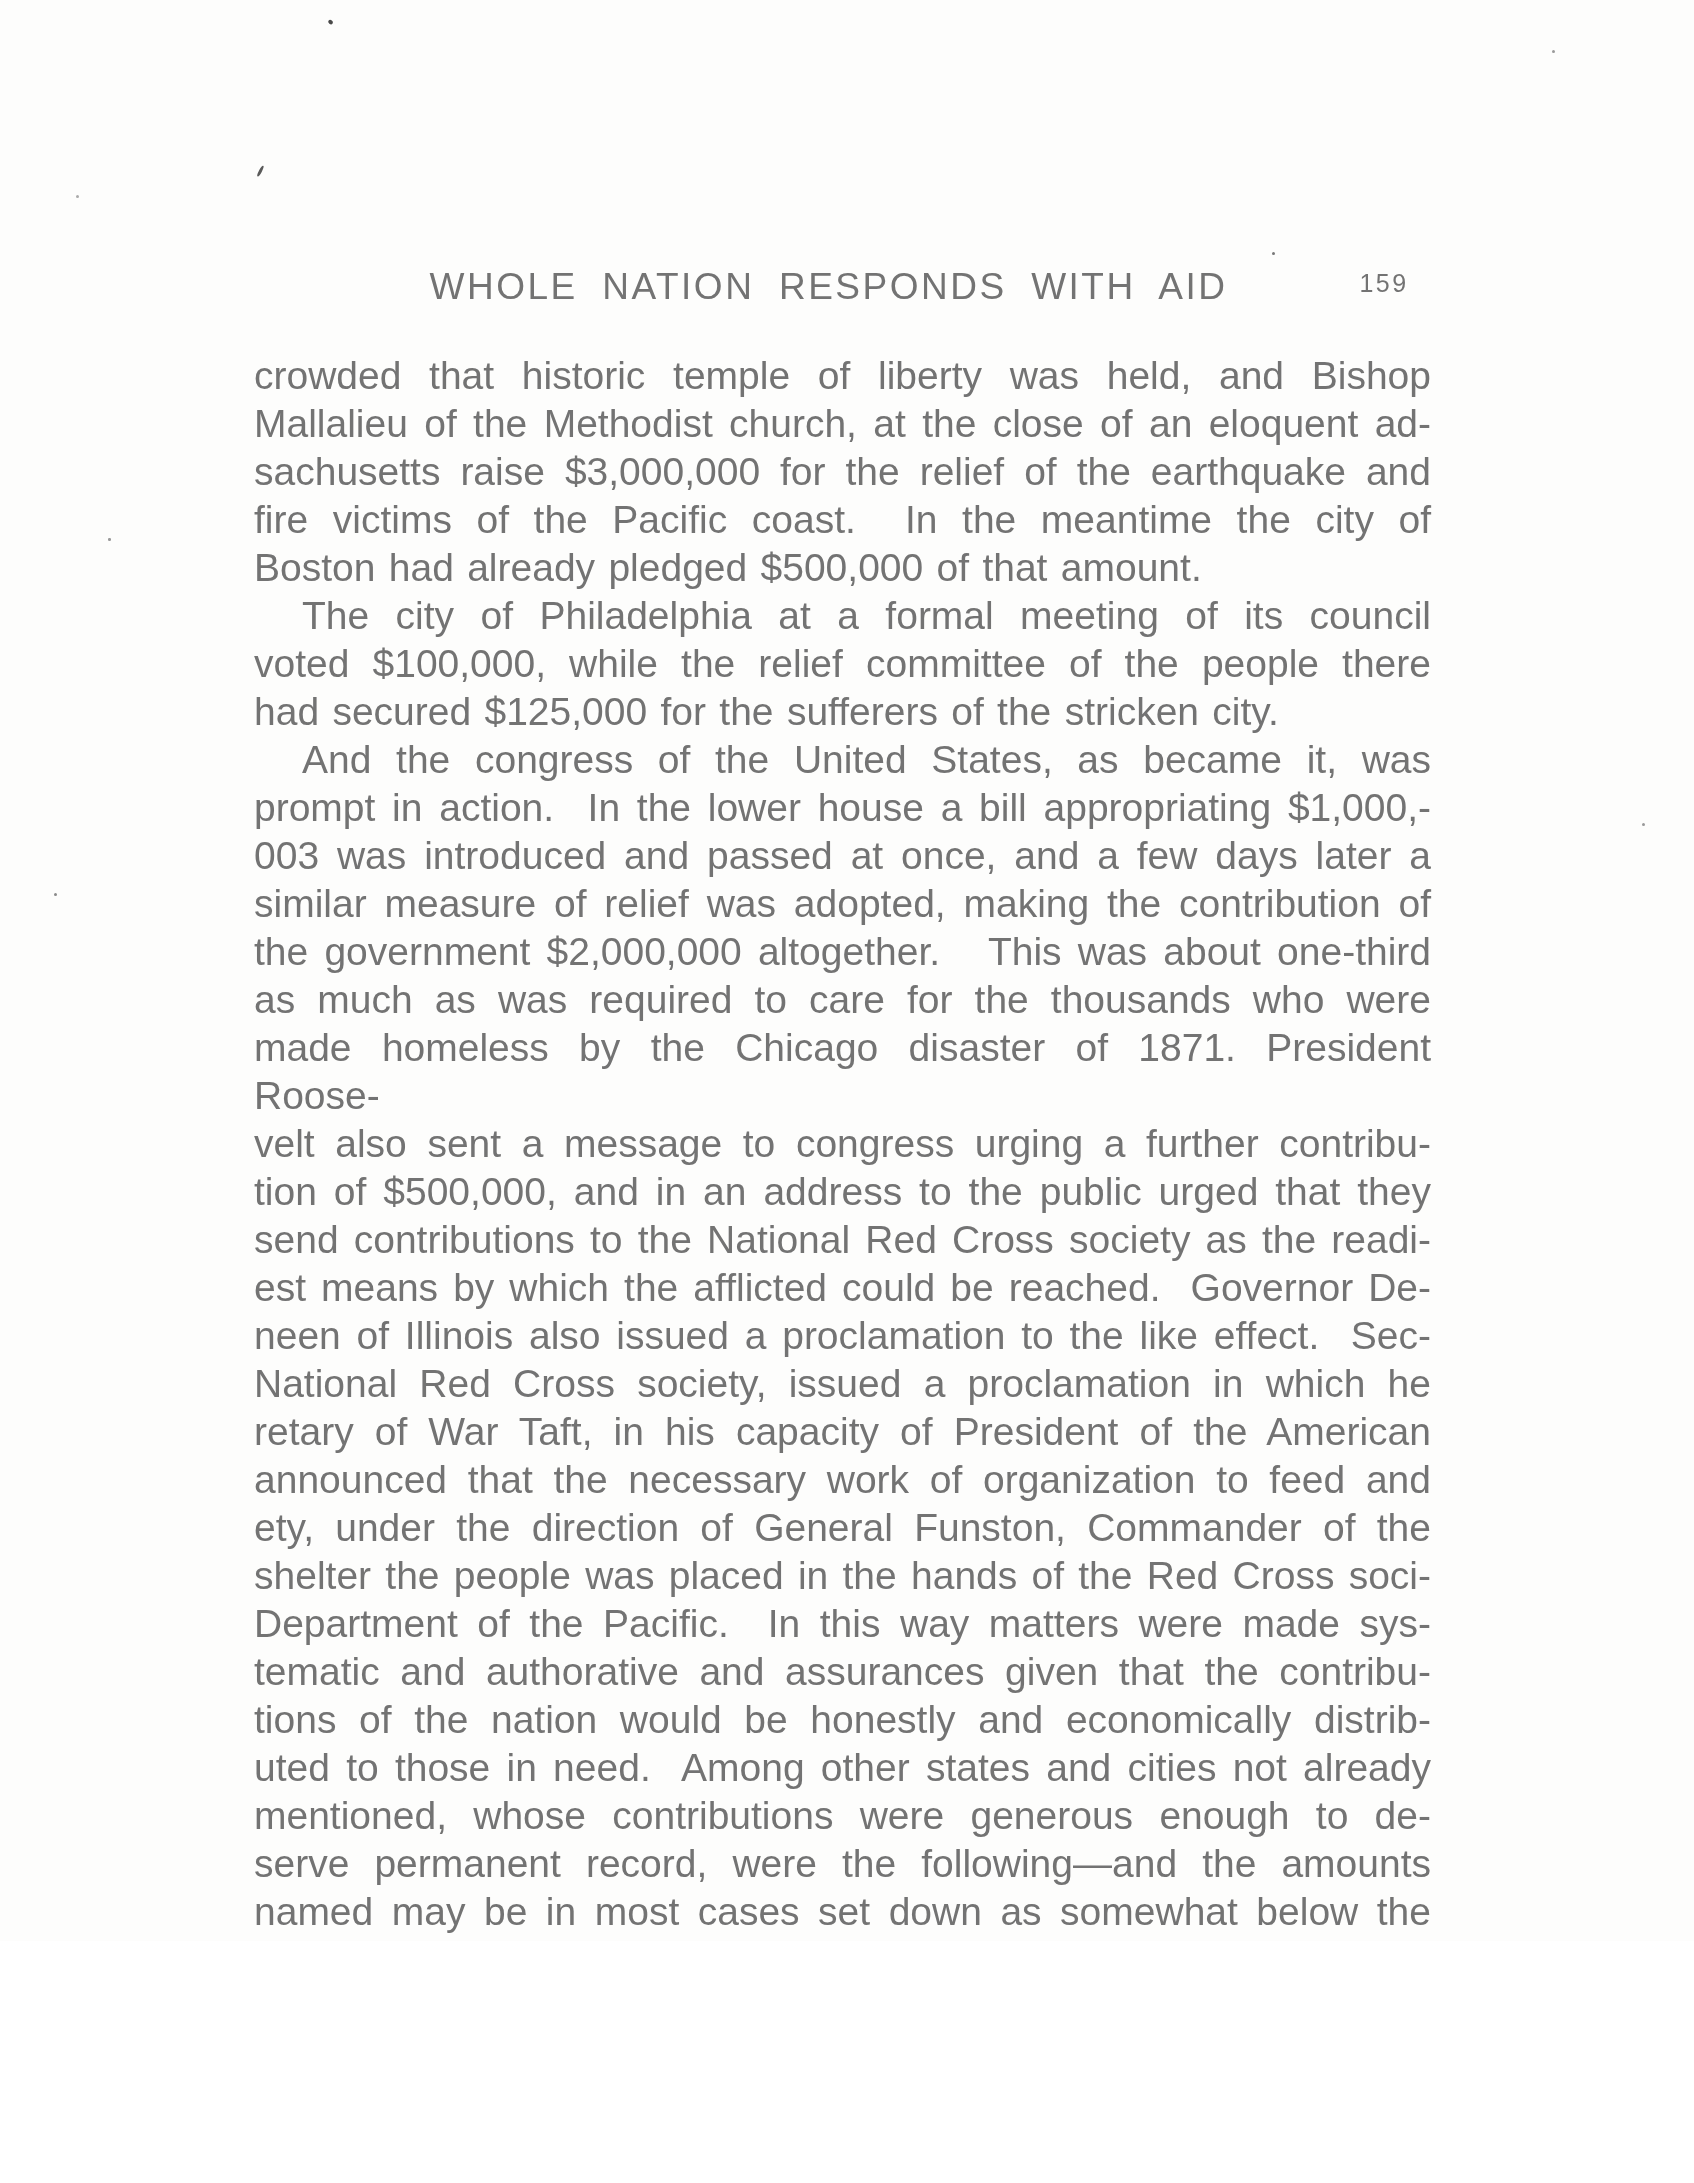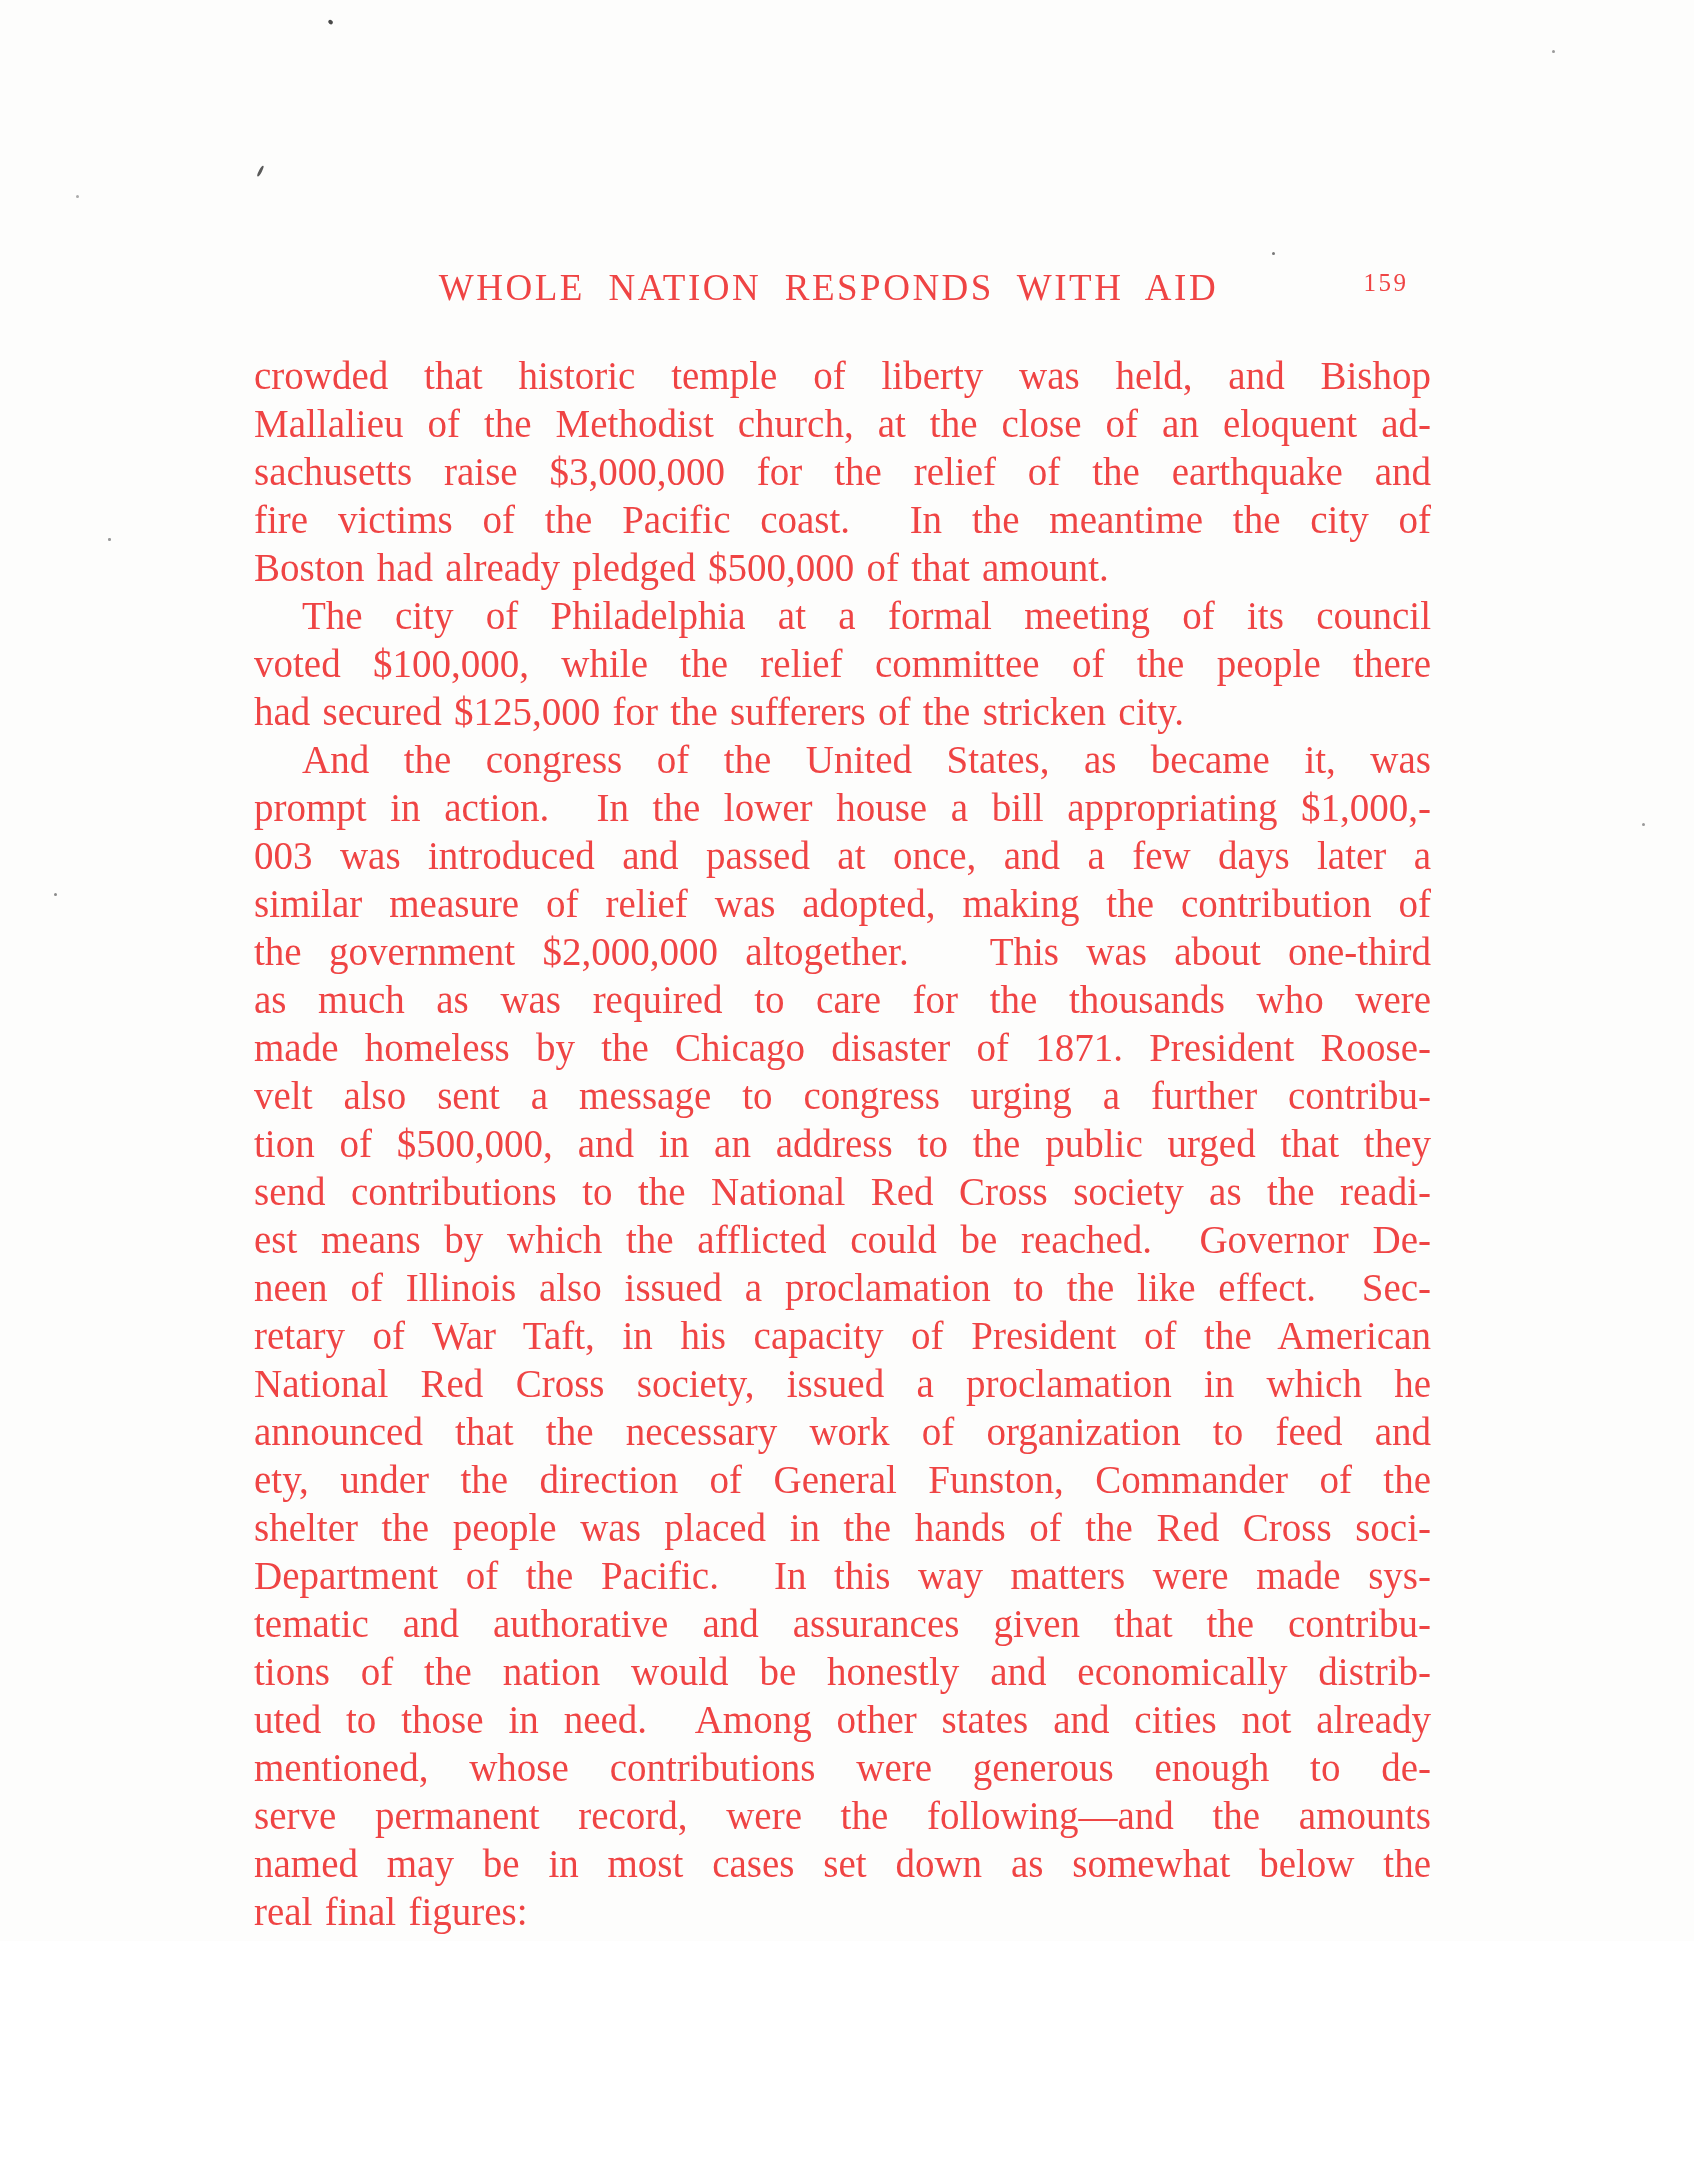--- a/index.html
+++ b/index.html
@@ -6,22 +6,22 @@
     margin: 0;
     padding: 0;
     background: #ffffff;
   }
   .page {
     position: relative;
     width: 1695px;
     height: 1941px;
     background: #fdfdfc;
     overflow: hidden;
-    font-family: Liberation Serif, serif;
-    color: #ef4444;
+    font-family: Liberation Sans, sans-serif;
+    color: #737373;
   }
   
   .running-head {
     position: absolute;
     top: 266px;
     left: 240px;
     width: 1177px;
     height: 50px;
   }
   .running-head .head-title {
@@ -119,22 +119,22 @@
       <div class="line">003 was introduced and passed at once, and a few days later a</div>
       <div class="line">similar measure of relief was adopted, making the contribution of</div>
       <div class="line">the government $2,000,000 altogether.&nbsp;&nbsp; This was about one-third</div>
       <div class="line">as much as was required to care for the thousands who were</div>
       <div class="line">made homeless by the Chicago disaster of 1871. President Roose-</div>
       <div class="line">velt also sent a message to congress urging a further contribu-</div>
       <div class="line">tion of $500,000, and in an address to the public urged that they</div>
       <div class="line">send contributions to the National Red Cross society as the readi-</div>
       <div class="line">est means by which the afflicted could be reached.&nbsp; Governor De-</div>
       <div class="line">neen of Illinois also issued a proclamation to the like effect.&nbsp; Sec-</div>
+      <div class="line">National Red Cross society, issued a proclamation in which he</div>
       <div class="line">retary of War Taft, in his capacity of President of the American</div>
-      <div class="line">National Red Cross society, issued a proclamation in which he</div>
       <div class="line">announced that the necessary work of organization to feed and</div>
       <div class="line">ety, under the direction of General Funston, Commander of the</div>
       <div class="line">shelter the people was placed in the hands of the Red Cross soci-</div>
       <div class="line">Department of the Pacific.&nbsp; In this way matters were made sys-</div>
       <div class="line">tematic and authorative and assurances given that the contribu-</div>
       <div class="line">tions of the nation would be honestly and economically distrib-</div>
       <div class="line">uted to those in need.&nbsp; Among other states and cities not already</div>
       <div class="line">mentioned, whose contributions were generous enough to de-</div>
       <div class="line">serve permanent record, were the following—and the amounts</div>
       <div class="line">named may be in most cases set down as somewhat below the</div>

